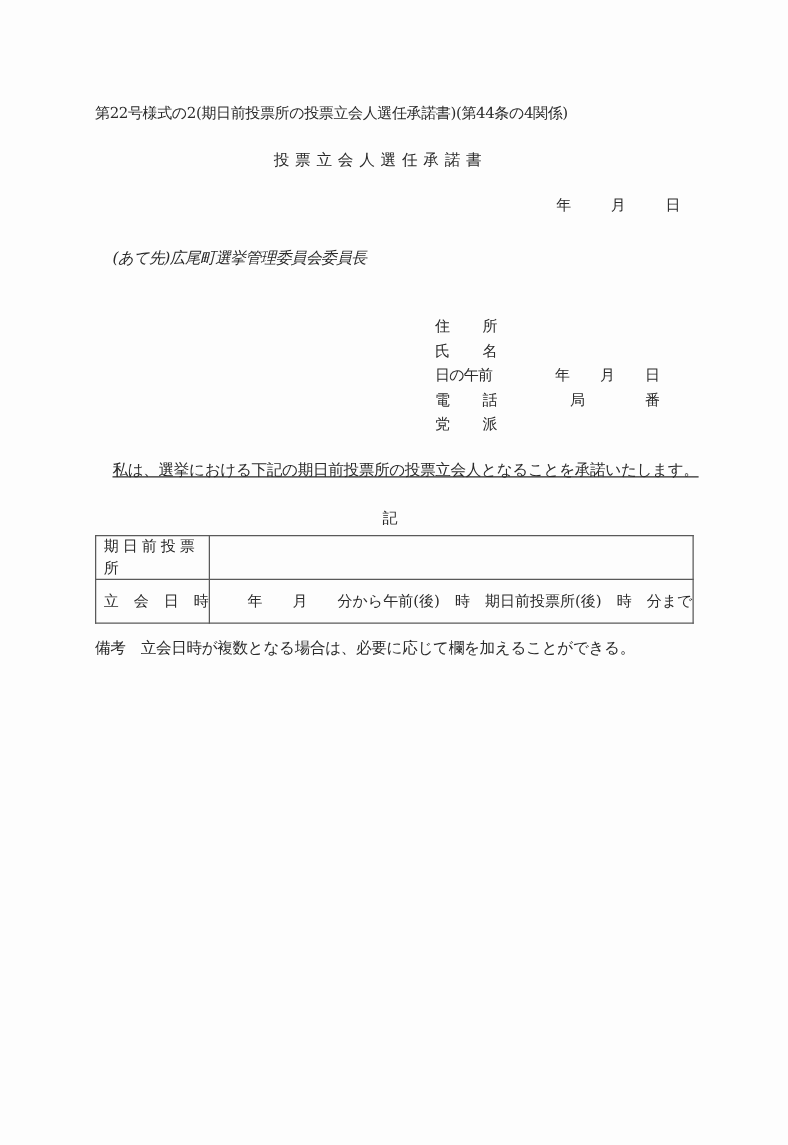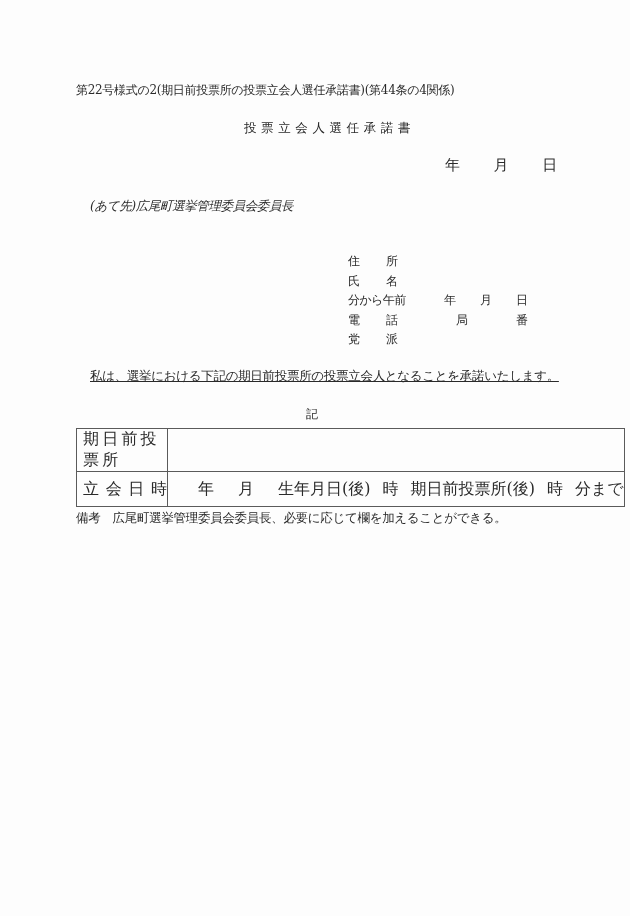--- a/index.html
+++ b/index.html
@@ -15,27 +15,27 @@
     font-family: "DejaVu Serif", "Liberation Serif", serif;
     color: #2a2a2a;
   }
   .abs { position: absolute; white-space: nowrap; text-align: right; }
   .header-line {
     left: 76px; top: 82px;
     font-size: 12px;
     letter-spacing: -0.3px;
   }
   .doc-title {
-    left: 244px; top: 120px;
+    left: 219px; top: 120px;
     font-size: 12.5px;
     letter-spacing: 4.6px;
   }
   .date-line {
     left: 445px; top: 156px;
-    font-size: 15px;
+    font-size: 12px;
   }
   .date-line span { display: inline-block; }
   .addressee {
     left: 90px; top: 198px;
     font-size: 12.5px;
     letter-spacing: -0.4px;
     font-style: italic;
   }
   .applicant {
     left: 348px; top: 252px;
@@ -65,21 +65,21 @@
   }
   .ki {
     left: 306px; top: 406px;
     font-size: 12px;
   }
   table.record {
     position: absolute;
     left: 76px; top: 428px;
     width: 406px;
     border-collapse: collapse;
-    font-size: 16px;
+    font-size: 12px;
     padding-left: 17px;
   }
   table.record td {
     border: 1px solid #5a5a5a;
     height: 34px;
     padding: 0;
     vertical-align: middle;
   }
   table.record td.label {
     width: 93px;
@@ -122,21 +122,21 @@
         <span>所</span>
     </span>
   </div>
   <div class="row">
     <span class="lbl">
       <span>氏</span>
         <span>名</span>
     </span>
   </div>
   <div class="row">
-    <span class="lbl wide">分から午前</span>
+    <span class="lbl wide">日の午前</span>
     <span class="v1">年</span>
     <span class="v2">月</span>
     <span class="v3">日</span>
   </div>
   <div class="row">
     <span class="lbl">
       <span>電</span>
         <span>話</span>
     </span>
     <span class="t1">局</span>
@@ -165,19 +165,19 @@
   <tr>
     <td class="label">
       <span class="spread-4">
         <span>立</span>
         <span>会</span>
         <span>日</span>
         <span>時</span>
       </span>
     </td>
     <td class="datetime">
-      <span>年</span><span style="width:24px"></span><span>月</span><span style="width:24px"></span><span>生年月日(後)</span><span style="width:12px"></span><span>時</span><span style="width:12px"></span><span>期日前投票所(後)</span><span style="width:12px"></span><span>時</span><span style="width:12px"></span><span>分まで</span>
+      <span>年</span><span style="width:24px"></span><span>月</span><span style="width:24px"></span><span>分から午前(後)</span><span style="width:12px"></span><span>時</span><span style="width:12px"></span><span>期日前投票所(後)</span><span style="width:12px"></span><span>時</span><span style="width:12px"></span><span>分まで</span>
     </td>
   </tr>
 </tbody>
   </table>
 
-<div class="abs remark">備考　広尾町選挙管理委員会委員長、必要に応じて欄を加えることができる。</div>
+<div class="abs remark">備考　立会日時が複数となる場合は、必要に応じて欄を加えることができる。</div>
 
 </body></html>

